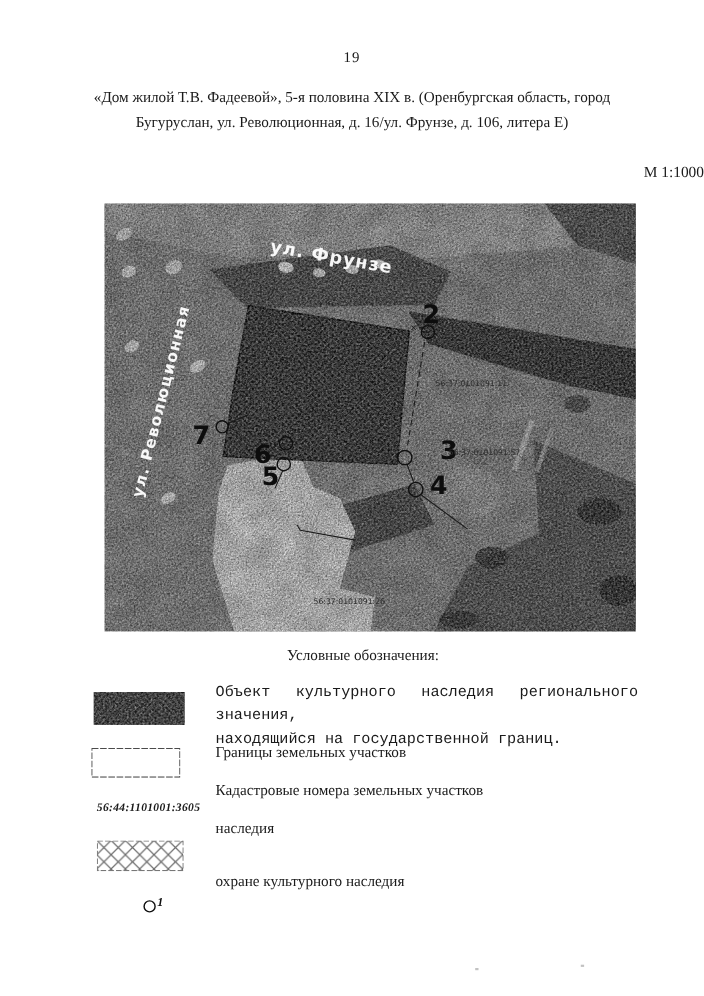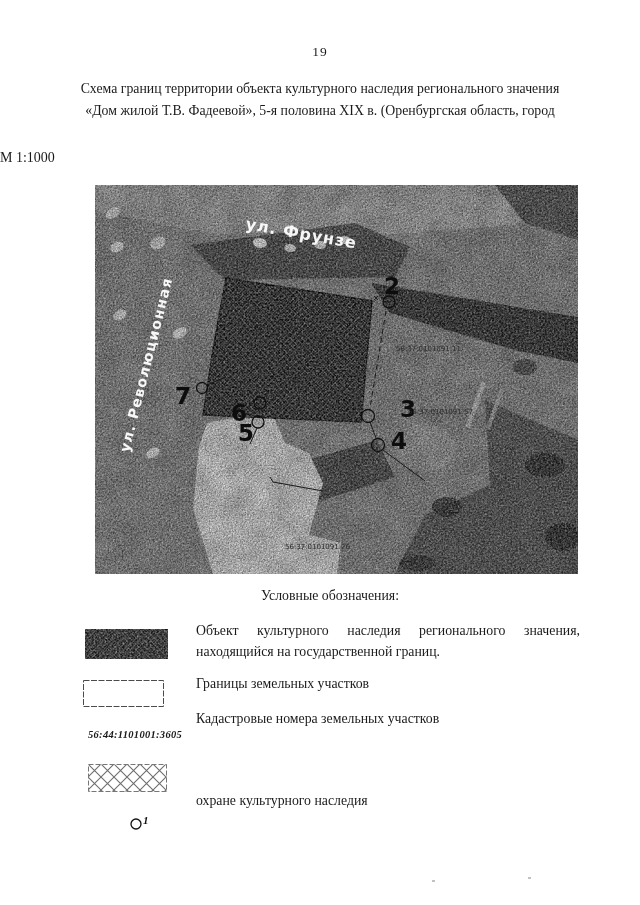--- a/index.html
+++ b/index.html
@@ -2,21 +2,21 @@
 <html><head>
 <meta charset="utf-8">
 <style>
   html,body{margin:0;padding:0;background:#fff;}
   .page{position:relative;width:640px;height:905px;background:#fff;overflow:hidden;
         font-family:"Liberation Serif",serif;color:#1a1a1a;margin-top:28px;}
   .page-number{position:absolute;top:16px;left:0;width:640px;text-align:center;
                font-size:13.5px;letter-spacing:1px;}
   .title{position:absolute;top:50px;left:60px;width:520px;text-align:center;
          font-size:13.8px;line-height:21.5px;}
-  .scale{position:absolute;top:122px;left:0;width:640px;text-align:left;font-size:14px;}
+  .scale{position:absolute;top:122px;left:0;width:640px;text-align:right;font-size:14px;}
   .map-wrap{position:absolute;top:157px;left:95px;width:483px;height:389px;}
   .legend-heading{position:absolute;top:560px;left:0;width:660px;text-align:center;
                   font-size:13.8px;}
   .leg-text{position:absolute;font-size:13.8px;line-height:21px;}
   .justify-last{text-align:justify;text-align-last:justify;}
   .leg-swatch{position:absolute;}
   .cad-sample{position:absolute;top:701px;left:88px;font-size:10.5px;font-style:italic;
               font-weight:bold;letter-spacing:0.3px;text-align:right;}
   .point-symbol{position:absolute;top:785px;left:129px;width:26px;height:18px;}
   .speck{position:absolute;background:#9a9a9a;opacity:.6;}
@@ -48,22 +48,22 @@
       <filter id="gb" x="0" y="0" width="100%" height="100%">
         <feTurbulence type="fractalNoise" baseFrequency="0.045" numOctaves="3" seed="3"></feTurbulence>
         <feColorMatrix type="matrix" values="0 0 0 0 0  0 0 0 0 0  0 0 0 0 0  0.6 0.6 0.6 0 -0.45"></feColorMatrix>
       </filter>
     </defs>
   </svg>
 
   <div class="page-number">19</div>
 
   <div class="title">
-    <div>Схема границ территории объекта культурного наследия регионального значения</div>
     <div>«Дом жилой Т.В. Фадеевой», 5-я половина XIX в. (Оренбургская область, город</div>
+    <div>Бугуруслан, ул. Революционная, д. 16/ул. Фрунзе, д. 106, литера Е)</div>
   </div>
 
   <div class="scale">М 1:1000</div>
 
   <div class="map-wrap">
     <svg width="483" height="389" viewBox="0 0 483 389">
 
       <rect width="483" height="389" fill="#8f8f8f"></rect>
 
       <polygon points="0,0 483,0 483,22 300,42 120,50 0,26" fill="#a9a9a9"></polygon>
@@ -153,21 +153,21 @@
 
   <div class="legend-heading">Условные обозначения:</div>
 
   <div class="leg-swatch" style="top:601px;left:85px;">
     <svg width="83" height="30">
       <rect width="83" height="30" fill="url(#bh)"></rect>
       <rect width="83" height="30" fill="#141414" opacity="0.45"></rect>
       <rect width="83" height="30" filter="url(#gl)" opacity="0.5"></rect>
     </svg>
   </div>
-  <div class="leg-text" style="top:592px;left:196px;width:384px;">
+  <div class="leg-text" style="top:592px;left:196px;width:384px;font-family:Liberation Mono, monospace;">
     <div class="justify-last">Объект культурного наследия регионального значения,</div>
     <div>находящийся на государственной границ.</div>
   </div>
 
   <div class="leg-swatch" style="top:652px;left:83px;">
     <svg width="81" height="27">
       <rect x="0.5" y="0.5" width="80" height="26" fill="#ffffff" stroke="#4a4a4a" stroke-width="1" stroke-dasharray="6 1.5"></rect>
     </svg>
   </div>
   <div class="leg-text" style="top:680px;left:196px;width:384px;">
@@ -178,20 +178,21 @@
     <div>Границы земельных участков</div>
   </div>
   <div class="cad-sample">56:44:1101001:3605</div>
 
   <div class="leg-swatch" style="top:736px;left:88px;">
     <svg width="79" height="28">
       <rect x="0.5" y="0.5" width="78" height="27" fill="url(#xh)" stroke="#777777" stroke-width="1" stroke-dasharray="5 2"></rect>
     </svg>
   </div>
   <div class="leg-text" style="top:714px;left:196px;width:260px;">
+    <div>наследия</div>
   </div>
 
   <div class="point-symbol">
     <svg width="26" height="18">
       <circle cx="7" cy="11" r="5" fill="none" stroke="#111" stroke-width="1.3"></circle>
       <text x="14" y="11" font-family="Liberation Serif, serif" font-style="italic" font-weight="bold" font-size="11" fill="#111">1</text>
     </svg>
   </div>
   <div class="leg-text" style="top:762px;left:196px;width:260px;">
     <div>охране культурного наследия</div>

